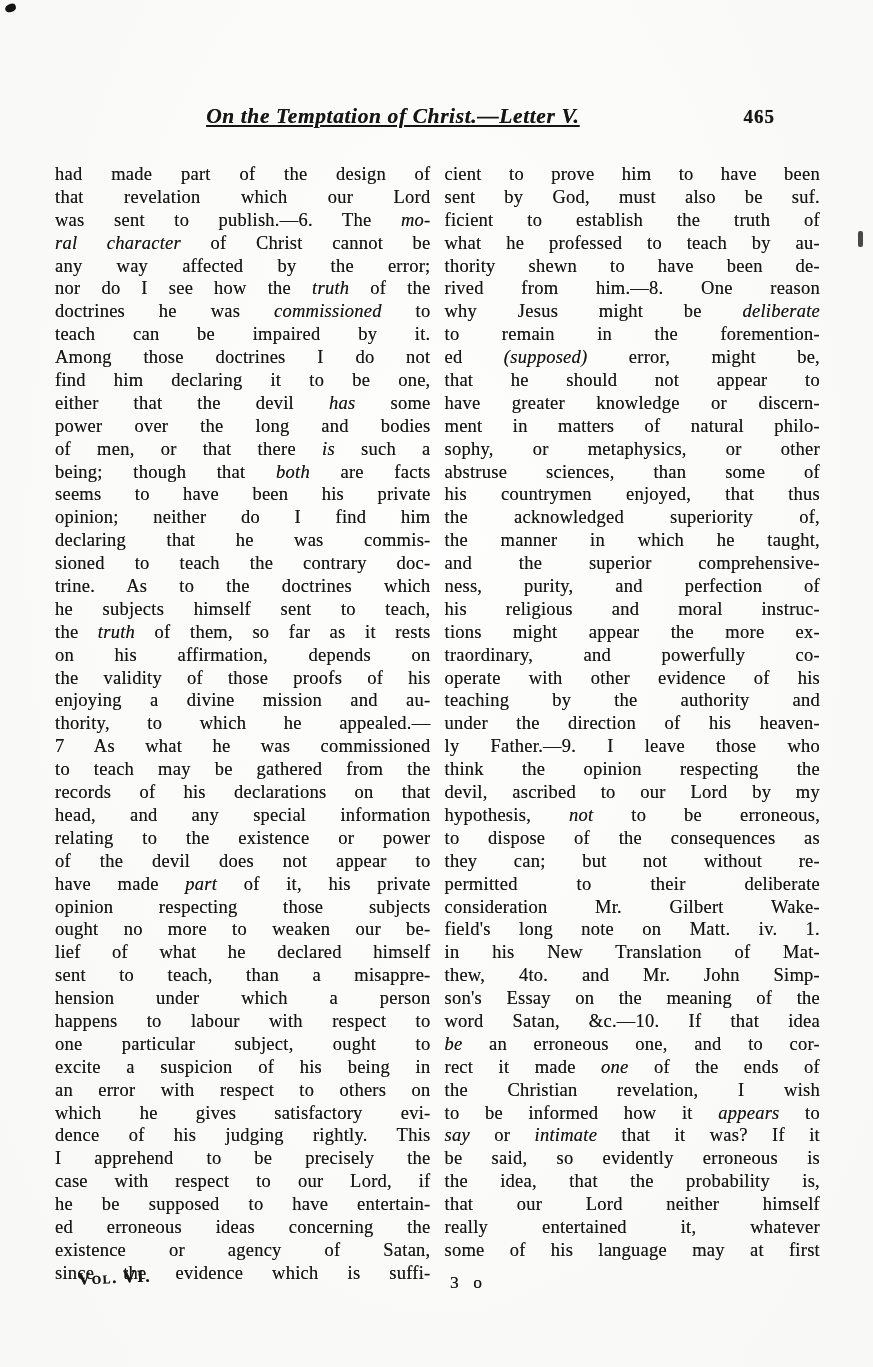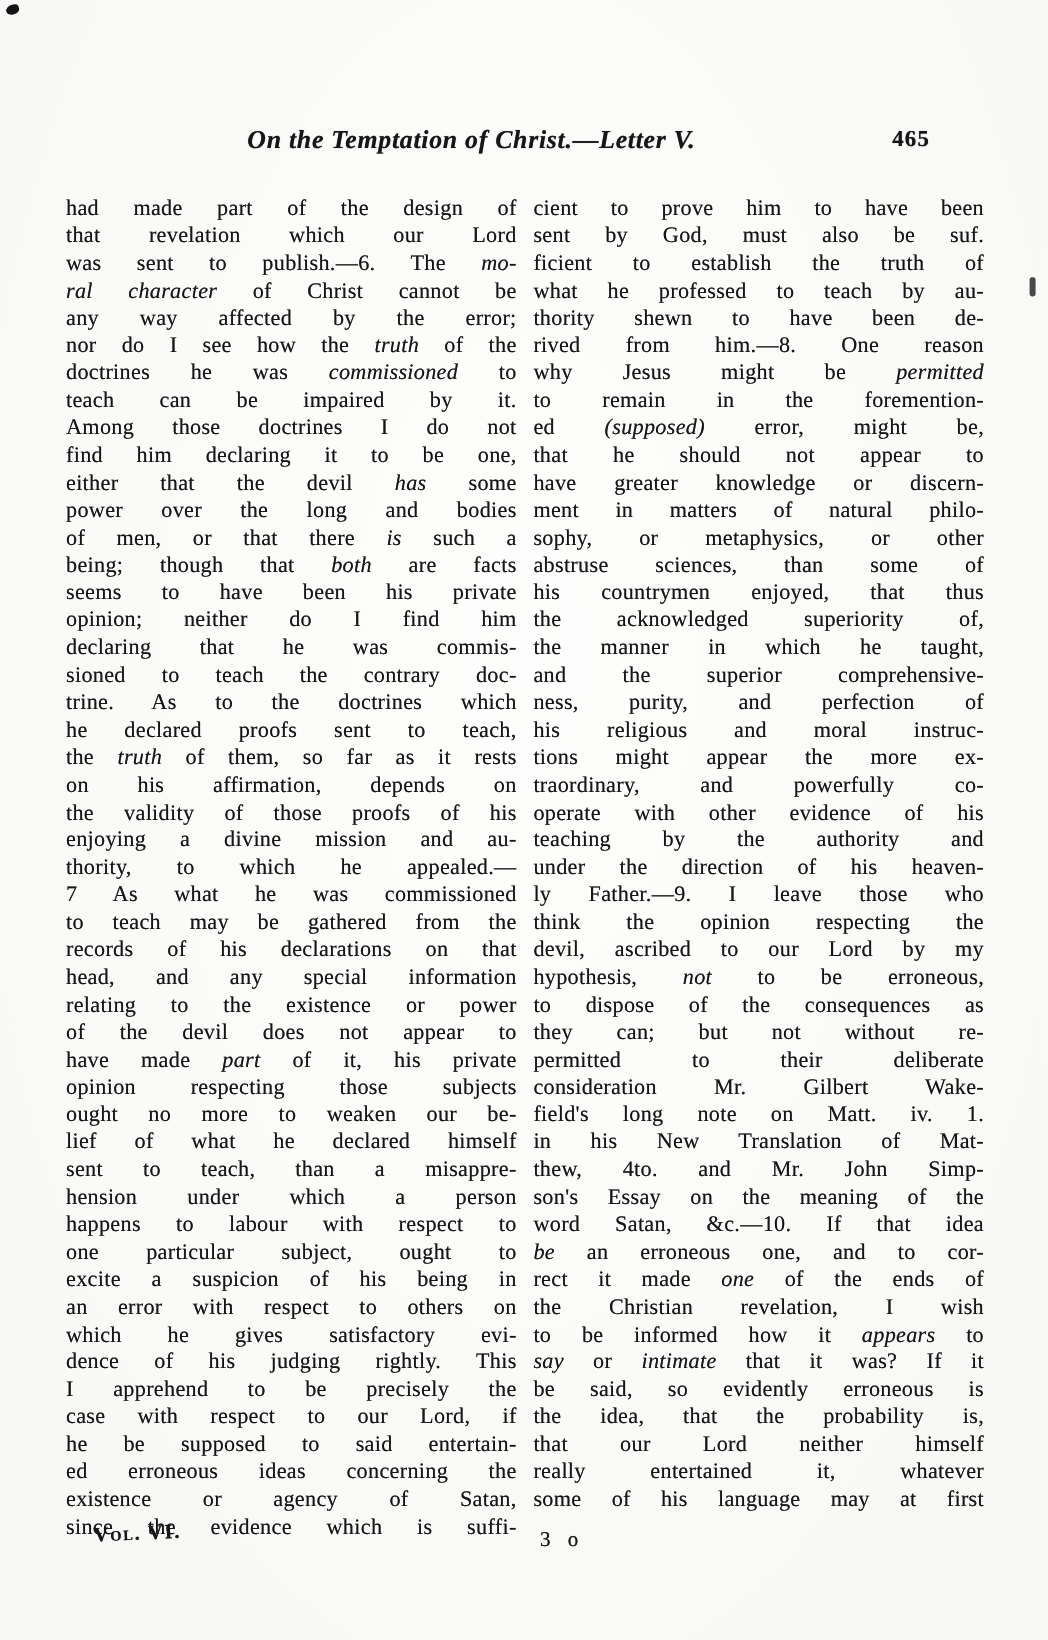--- a/index.html
+++ b/index.html
@@ -23,20 +23,21 @@
     position: absolute;
     top: 104px;
     left: 45%;
     transform: translateX(-50%);
     font-style: italic;
     font-weight: 600;
     font-size: 21.5px;
     letter-spacing: 0.6px;
     white-space: nowrap;
     text-shadow: 0 0 0.6px rgba(20,20,20,0.7);
+    text-decoration: underline;
   }
   .header-page-number {
     position: absolute;
     top: 106px;
     right: 98px;
     font-size: 19px;
     font-weight: 700;
     letter-spacing: 1px;
     text-shadow: 0 0 0.7px rgba(20,20,20,0.8);
     margin-left: 17px;
@@ -134,21 +135,21 @@
         <div class="tline"><span>find him declaring it to be one,</span></div>
         <div class="tline"><span>either that the devil </span><i>has</i><span> some</span></div>
         <div class="tline"><span>power over the long and bodies</span></div>
         <div class="tline"><span>of men, or that there </span><i>is</i><span> such a</span></div>
         <div class="tline"><span>being; though that </span><i>both</i><span> are facts</span></div>
         <div class="tline"><span>seems to have been his private</span></div>
         <div class="tline"><span>opinion; neither do I find him</span></div>
         <div class="tline"><span>declaring that he was commis-</span></div>
         <div class="tline"><span>sioned to teach the contrary doc-</span></div>
         <div class="tline"><span>trine. As to the doctrines which</span></div>
-        <div class="tline"><span>he declared proofs sent to teach,</span></div>
+        <div class="tline"><span>he subjects himself sent to teach,</span></div>
         <div class="tline"><span>the </span><i>truth</i><span> of them, so far as it rests</span></div>
         <div class="tline"><span>on his affirmation, depends on</span></div>
         <div class="tline"><span>the validity of those proofs of his</span></div>
         <div class="tline"><span>enjoying a divine mission and au-</span></div>
         <div class="tline"><span>thority, to which he appealed.—</span></div>
         <div class="tline"><span>7 As what he was commissioned</span></div>
         <div class="tline"><span>to teach may be gathered from the</span></div>
         <div class="tline"><span>records of his declarations on that</span></div>
         <div class="tline"><span>head, and any special information</span></div>
         <div class="tline"><span>relating to the existence or power</span></div>
@@ -160,33 +161,33 @@
         <div class="tline"><span>sent to teach, than a misappre-</span></div>
         <div class="tline"><span>hension under which a person</span></div>
         <div class="tline"><span>happens to labour with respect to</span></div>
         <div class="tline"><span>one particular subject, ought to</span></div>
         <div class="tline"><span>excite a suspicion of his being in</span></div>
         <div class="tline"><span>an error with respect to others on</span></div>
         <div class="tline"><span>which he gives satisfactory evi-</span></div>
         <div class="tline"><span>dence of his judging rightly. This</span></div>
         <div class="tline"><span>I apprehend to be precisely the</span></div>
         <div class="tline"><span>case with respect to our Lord, if</span></div>
-        <div class="tline"><span>he be supposed to said entertain-</span></div>
+        <div class="tline"><span>he be supposed to have entertain-</span></div>
         <div class="tline"><span>ed erroneous ideas concerning the</span></div>
         <div class="tline"><span>existence or agency of Satan,</span></div>
         <div class="tline"><span>since the evidence which is suffi-</span></div>
       </div>
     <div class="column">
         <div class="tline"><span>cient to prove him to have been</span></div>
         <div class="tline"><span>sent by God, must also be suf.</span></div>
         <div class="tline"><span>ficient to establish the truth of</span></div>
         <div class="tline"><span>what he professed to teach by au-</span></div>
         <div class="tline"><span>thority shewn to have been de-</span></div>
         <div class="tline"><span>rived from him.—8. One reason</span></div>
-        <div class="tline"><span>why Jesus might be </span><i>permitted</i></div>
+        <div class="tline"><span>why Jesus might be </span><i>deliberate</i></div>
         <div class="tline"><span>to remain in the foremention-</span></div>
         <div class="tline"><span>ed </span><i>(supposed)</i><span> error, might be,</span></div>
         <div class="tline"><span>that he should not appear to</span></div>
         <div class="tline"><span>have greater knowledge or discern-</span></div>
         <div class="tline"><span>ment in matters of natural philo-</span></div>
         <div class="tline"><span>sophy, or metaphysics, or other</span></div>
         <div class="tline"><span>abstruse sciences, than some of</span></div>
         <div class="tline"><span>his countrymen enjoyed, that thus</span></div>
         <div class="tline"><span>the acknowledged superiority of,</span></div>
         <div class="tline"><span>the manner in which he taught,</span></div>

